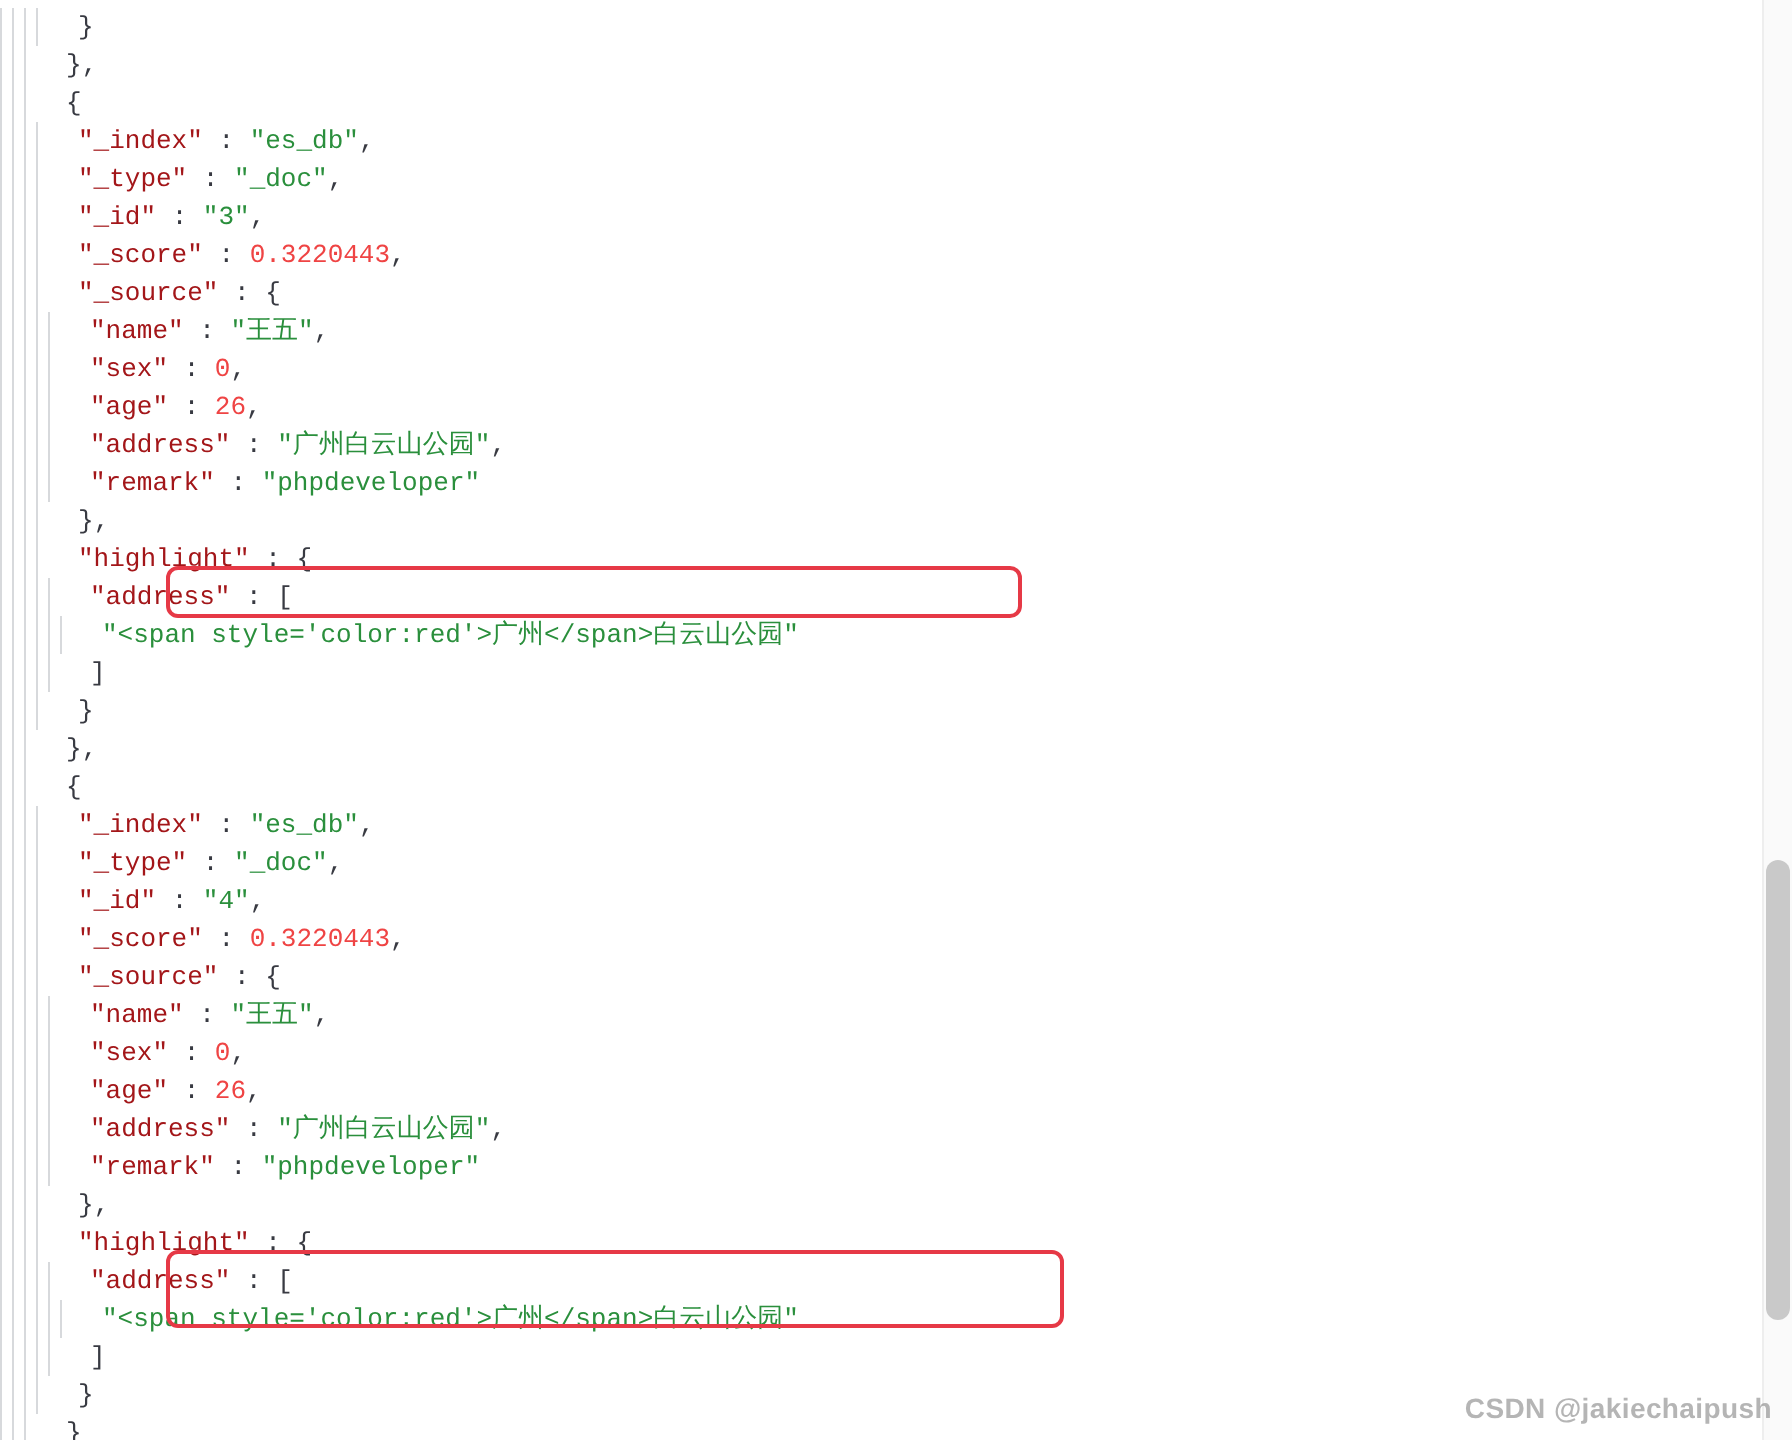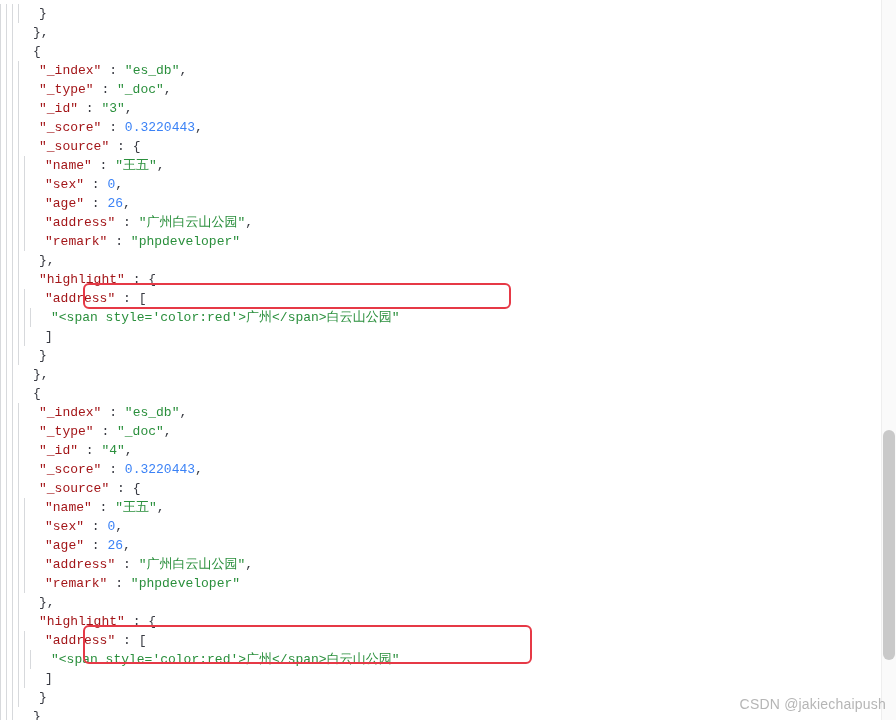--- a/index.html
+++ b/index.html
@@ -38,35 +38,36 @@
   }
   .pad {
     display: inline-block;
     width: 15px;
     flex: 0 0 auto;
   }
   .tok { white-space: pre; flex: 0 0 auto; }
   .key   { color: #a31619; }
   .punc  { color: #383a42; }
   .str   { color: #2a8f3c; }
-  .num   { color: #3b82f6; font-family: Liberation Mono, monospace; }
+  .num   { color: #ef4444; font-family: Liberation Mono, monospace; }
   .hlbox {
     position: absolute;
     border: 2px solid #e63946;
     border-radius: 6px;
     pointer-events: none;
   }
   .watermark {
     position: absolute;
     right: 10px;
     bottom: 6px;
     font-family: -apple-system, BlinkMacSystemFont, "Segoe UI", sans-serif;
     font-size: 14px;
     color: rgba(120,120,120,0.55);
     letter-spacing: 0.2px;
+    font-weight: bold;
   }
   .vscroll {
     position: absolute;
     right: 0;
     top: 0;
     width: 14px;
     height: 100%;
     background: #fafafa;
     border-left: 1px solid #eee;
   }

